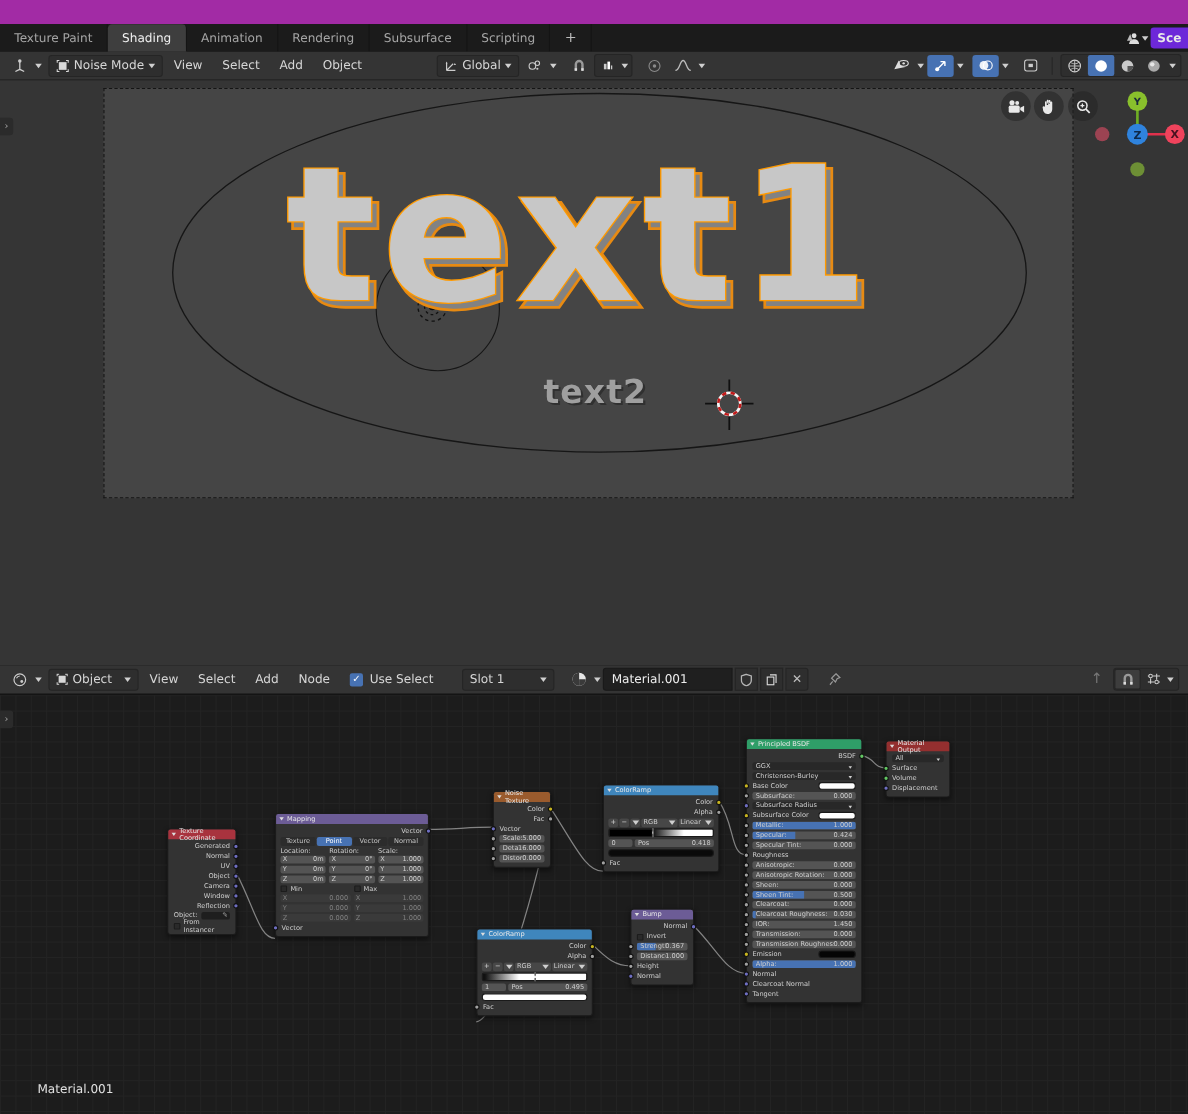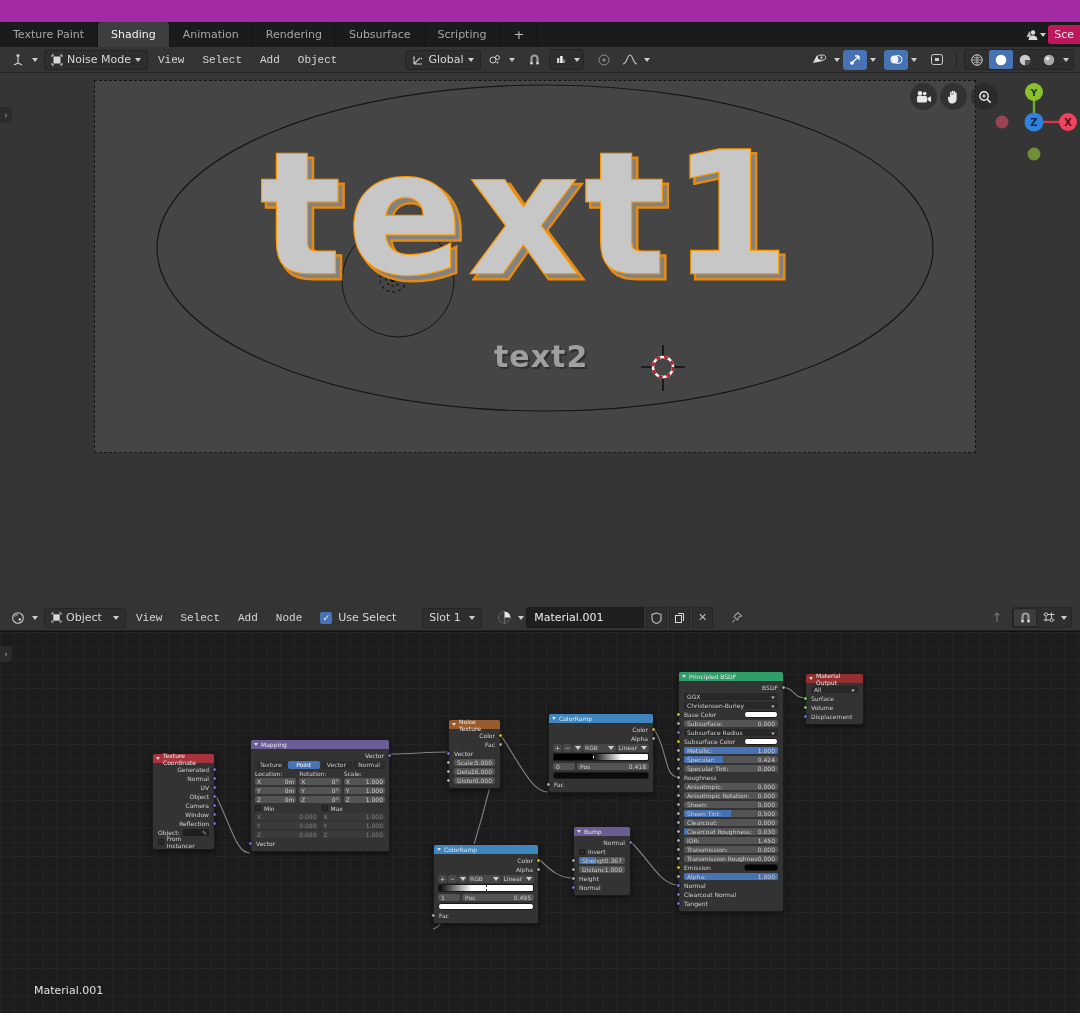--- a/index.html
+++ b/index.html
@@ -9,25 +9,25 @@
 
   
   #purple-strip{left:0;top:0;width:1080px;height:22px;background:#a22ba5;}
 
   
   #tabbar{left:0;top:22px;width:1080px;height:25px;background:#1b1b1b;display:flex;align-items:stretch;}
   .wtab{padding:0 13px;display:flex;align-items:center;font-size:11px;color:#a5a5a5;border-right:1px solid #141414;cursor:default;}
   .wtab.active{background:#3e3e3e;color:#f0f0f0;border-radius:4px 4px 0 0;}
   .wtab.add{color:#bbb;font-size:13px;}
   #scene-group{margin-left:auto;display:flex;align-items:center;gap:2px;padding-right:0;}
-  #scene-field{background:#be185d;height:19px;border-radius:3px 0 0 3px;display:flex;align-items:center;padding:0 6px;font-size:11px;color:#e8e8e8;min-width:26px;}
+  #scene-field{background:#6d28d9;height:19px;border-radius:3px 0 0 3px;display:flex;align-items:center;padding:0 6px;font-size:11px;color:#e8e8e8;min-width:26px;font-weight:bold;}
 
   
   .hdrbar{width:1080px;height:26px;background:#343434;border-bottom:1px solid #232323;display:flex;align-items:center;font-size:11px;color:#d6d6d6;gap:2px;}
-  .menu{padding:3px 8px;border-radius:3px;color:#d6d6d6;font-family:Liberation Mono, monospace;}
+  .menu{padding:3px 8px;border-radius:3px;color:#d6d6d6;}
   .ddbtn{display:flex;align-items:center;gap:4px;background:#2e2e2e;border:1px solid #252525;border-radius:3px;padding:2px 6px;height:20px;}
   .iconbtn{display:flex;align-items:center;justify-content:center;width:24px;height:20px;border-radius:3px;background:transparent;}
   .iconbtn.boxed{background:#2e2e2e;border:1px solid #252525;}
   .iconbtn.on{background:#4772b3;}
   .grp{display:flex;align-items:center;background:#2e2e2e;border:1px solid #252525;border-radius:3px;height:21px;}
   .grp .iconbtn{border-radius:2px;height:19px;}
   .chev{width:0;height:0;border:3px solid transparent;border-top:4px solid #cfcfcf;margin-top:3px;}
   .vsep{width:1px;height:16px;background:#262626;margin:0 4px;}
   .cb{width:12px;height:12px;border-radius:2px;background:#4772b3;color:#fff;font-size:9px;display:flex;align-items:center;justify-content:center;}
   svg.ic{display:block;}
@@ -325,21 +325,21 @@
       </svg>
     <span>Object</span>
     <span class="chev" style="margin-left:auto"></span>
   </div>
   <span class="menu">View</span>
   <span class="menu">Select</span>
   <span class="menu">Add</span>
   <span class="menu">Node</span>
   <span class="cb" style="margin-left:8px">✓</span>
   <span style="margin-left:4px">Use Select</span>
-  <div class="ddbtn" style="margin-left:24px;width:60px">
+  <div class="ddbtn" style="margin-left:24px;width:84px">
     <span>Slot 1</span>
     <span class="chev" style="margin-left:auto"></span>
   </div>
   <span class="iconbtn" style="margin-left:8px">
     <svg class="ic" width="15" height="15" viewBox="0 0 15 15">
         <circle cx="7.5" cy="7.5" r="6" fill="#e6e6e6"></circle>
         <path d="M7.5 1.5A6 6 0 0 0 7.5 13.5z" fill="#3a3a3a"></path>
         <path d="M7.5 7.5h6A6 6 0 0 1 7.5 13.5z" fill="#3a3a3a"></path>
       </svg>
   </span>

